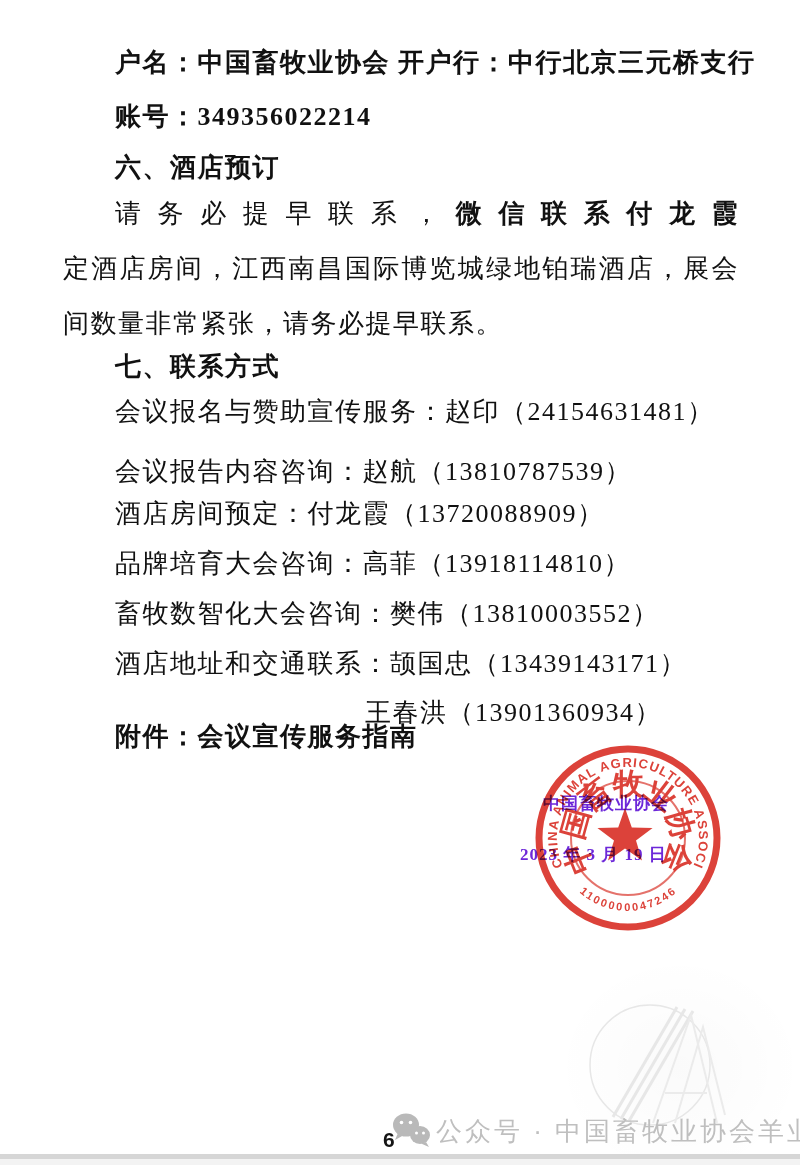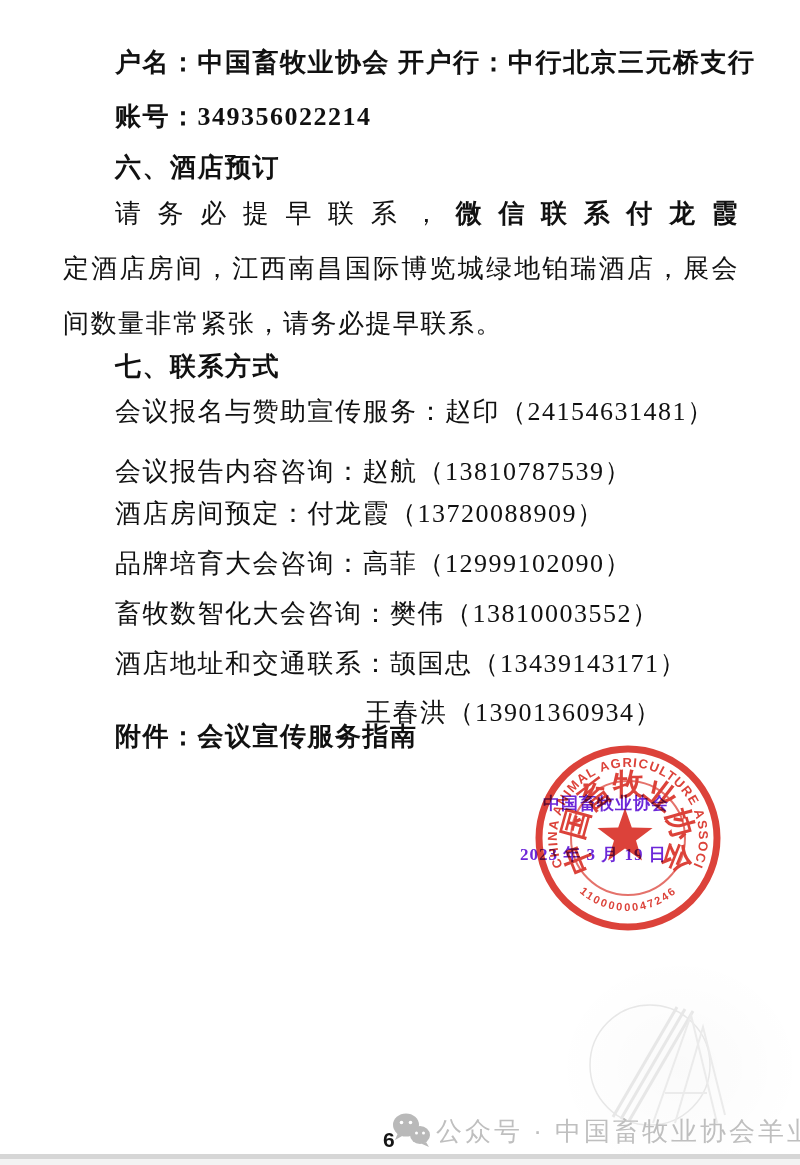--- a/index.html
+++ b/index.html
@@ -68,21 +68,21 @@
 
   <div class="abs cn just" style="left:115px; top:196px; width:624px;"><span>请务必提早联系，</span><span class="bold">微信联系付龙霞（13720088909）</span></div>
   <div class="abs cn just" style="left:63px; top:251px; width:676px;">定酒店房间，江西南昌国际博览城绿地铂瑞酒店，展会期间房</div>
   <div class="abs cn" style="left:63px; top:306px;">间数量非常紧张，请务必提早联系。</div>
 
   <div class="abs cn bold" style="left:115px; top:349px;">七、联系方式</div>
 
   <div class="abs cn" style="left:115px; top:394px;">会议报名与赞助宣传服务：赵印（24154631481）</div>
   <div class="abs cn" style="left:115px; top:446px;margin-top:8px;">会议报告内容咨询：赵航（13810787539）</div>
   <div class="abs cn" style="left:115px; top:496px;">酒店房间预定：付龙霞（13720088909）</div>
-  <div class="abs cn" style="left:115px; top:546px;">品牌培育大会咨询：高菲（12999102090）</div>
+  <div class="abs cn" style="left:115px; top:546px;">品牌培育大会咨询：高菲（13918114810）</div>
   <div class="abs cn" style="left:115px; top:596px;">畜牧数智化大会咨询：樊伟（13810003552）</div>
   <div class="abs cn" style="left:115px; top:646px;">酒店地址和交通联系：颉国忠（13439143171）</div>
   <div class="abs cn" style="left:365px; top:695px;text-align:right;">王春洪（13901360934）</div>
 
   <div class="abs cn bold" style="left:115px; top:719px;">附件：会议宣传服务指南</div>
 
   <div class="abs sig-text" style="left:543px; top:792px;">中国畜牧业协会</div>
   <div class="abs sig-text" style="left:520px; top:843px;">2023 年 3 月 19 日</div>
 
   <svg class="abs seal-svg" style="left:528px; top:738px;" width="200" height="200" viewBox="0 0 200 200">

